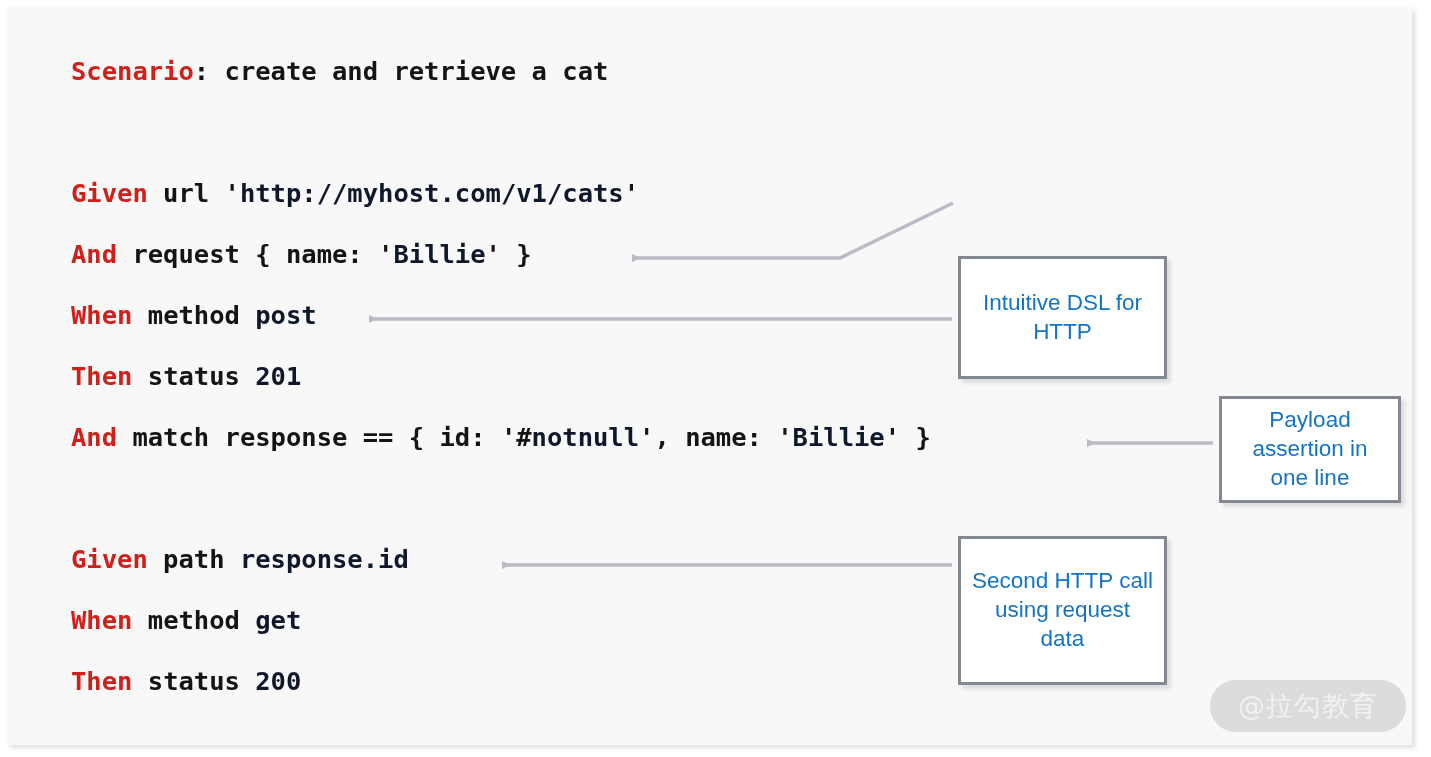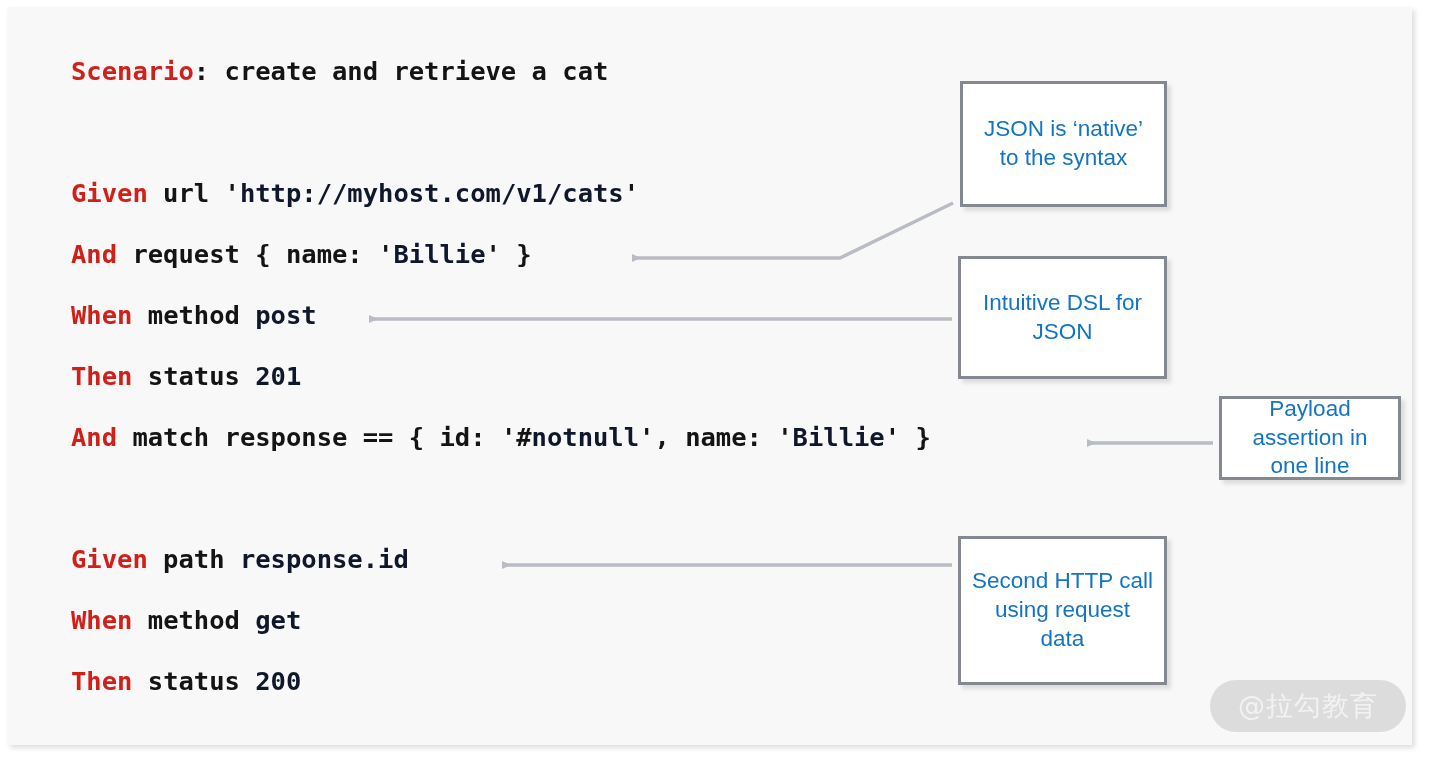--- a/index.html
+++ b/index.html
@@ -62,21 +62,21 @@
     text-align: center;
     display: flex;
     align-items: center;
     justify-content: center;
     padding: 0 10px;
   }
   .callout-text { width: 100%; }
 
   #callout-json     { left: 953px; top: 74px;  width: 207px; height: 126px; }
   #callout-dsl      { left: 951px; top: 249px; width: 209px; height: 123px; }
-  #callout-payload  { left: 1212px; top: 389px; width: 182px; height: 84px; }
+  #callout-payload  { left: 1212px; top: 389px; width: 182px; height: 107px; }
   #callout-second   { left: 951px; top: 529px; width: 209px; height: 149px; }
 
   
   #arrows {
     position: absolute;
     left: 0; top: 0;
     width: 1405px;
     height: 738px;
     pointer-events: none;
   }
@@ -115,26 +115,23 @@
 
     <path d="M 946 196 L 833 251 L 625 251" fill="none" stroke="#b9bcc4" stroke-width="3.5" marker-end="url(#ah)"></path>
 
     <path d="M 945 312 L 362 312" fill="none" stroke="#b9bcc4" stroke-width="3.5" marker-end="url(#ah)"></path>
 
     <path d="M 1206 436 L 1080 436" fill="none" stroke="#b9bcc4" stroke-width="3.5" marker-end="url(#ah)"></path>
 
     <path d="M 945 558 L 495 558" fill="none" stroke="#b9bcc4" stroke-width="3.5" marker-end="url(#ah)"></path>
   </svg>
 
-  <div class="callout" id="callout-json">
-    <span class="callout-text">JSON is ‘native’ to the syntax</span>
-  </div>
 
   <div class="callout" id="callout-dsl">
-    <span class="callout-text">Intuitive DSL for JSON</span>
+    <span class="callout-text">Intuitive DSL for HTTP</span>
   </div>
 
   <div class="callout" id="callout-payload">
     <span class="callout-text">Payload assertion in one line</span>
   </div>
 
   <div class="callout" id="callout-second">
     <span class="callout-text">Second HTTP call using request data</span>
   </div>
 

